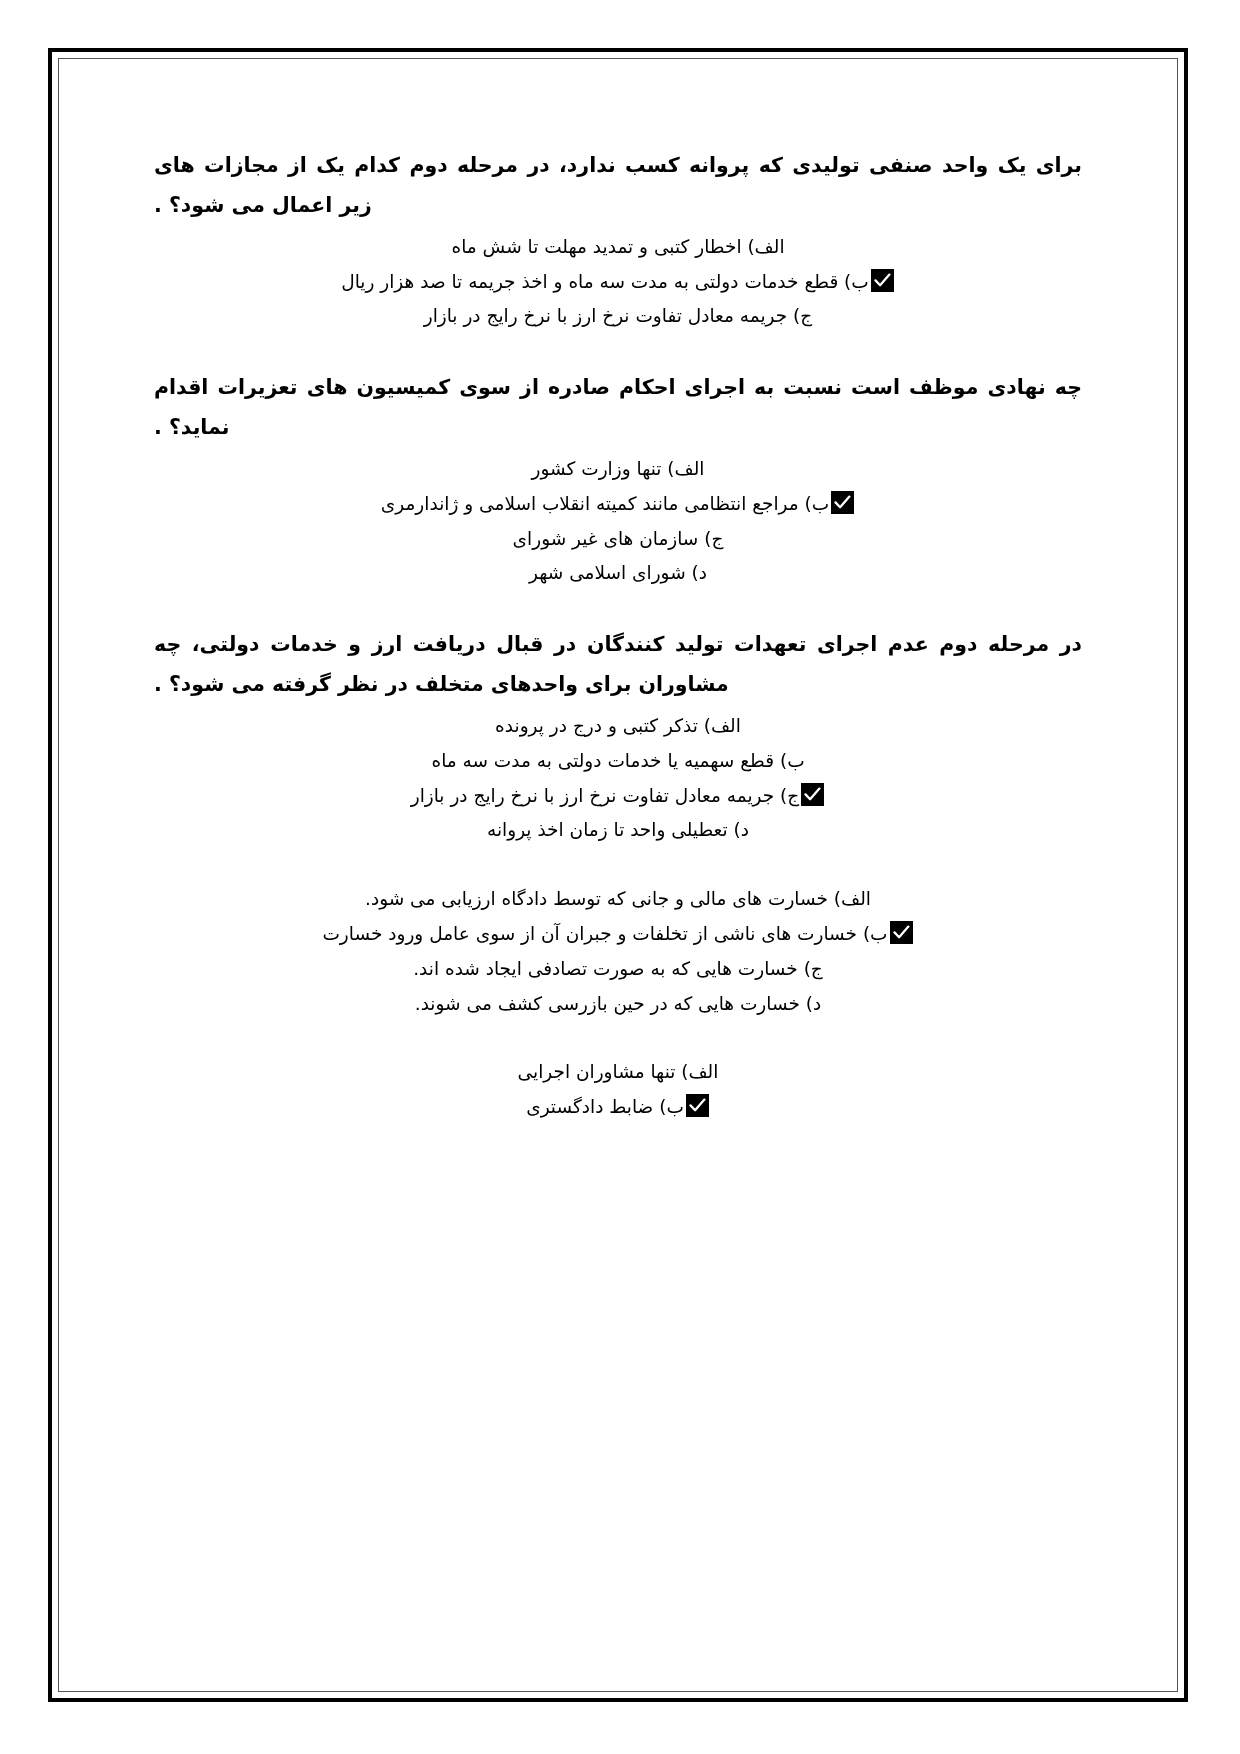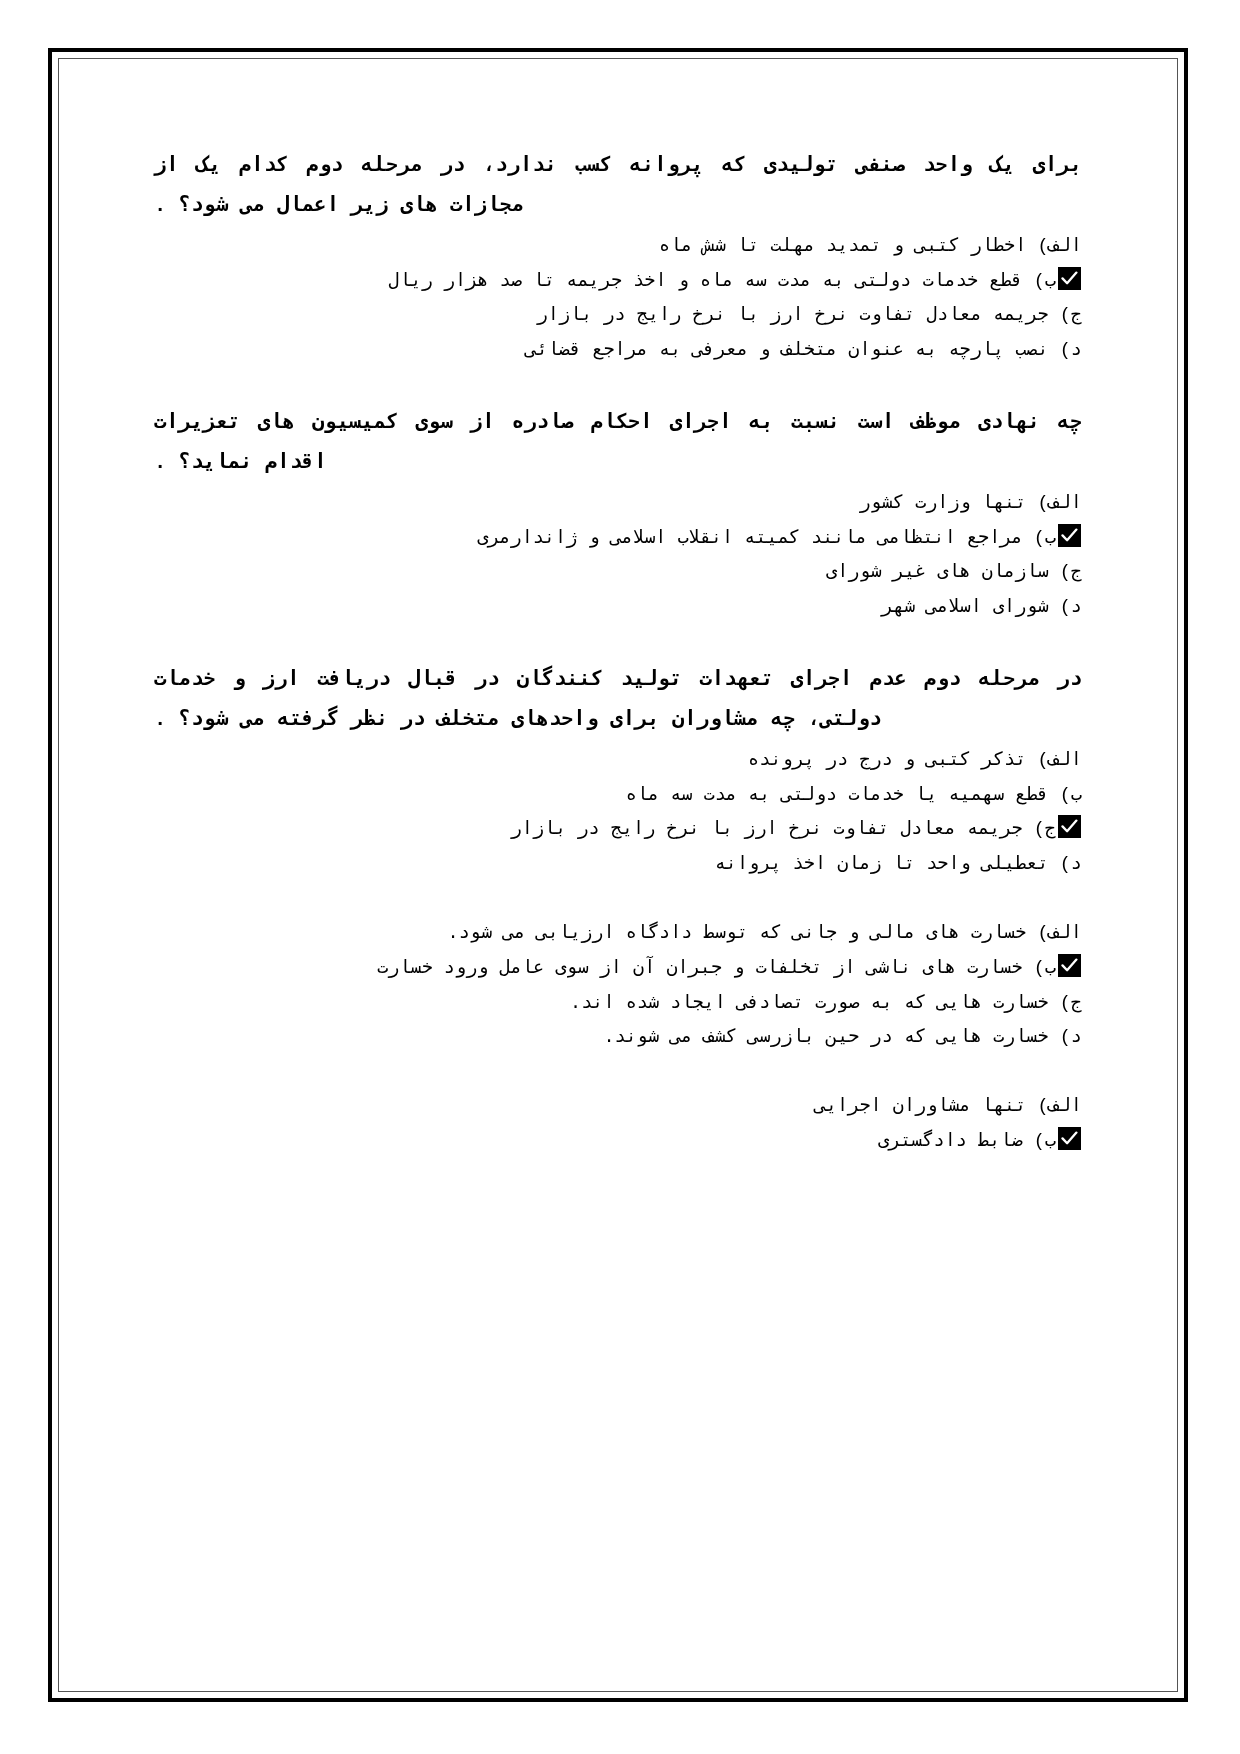--- a/index.html
+++ b/index.html
@@ -41,21 +41,20 @@
   .sheet {
     position: absolute;
     left: 62px;
     top: 62px;
     width: 1112px;
     height: 1626px;
     box-sizing: border-box;
     padding: 84px 92px 40px 92px;
     direction: rtl;
     text-align: right;
-    font-family: Liberation Mono, monospace;
   }
 
   .question-block {
     margin-bottom: 34px;
   }
   .question-block:last-child {
     margin-bottom: 0;
   }
 
   .question-text {
@@ -73,21 +72,21 @@
     list-style: none;
     margin: 0;
     padding: 0;
   }
 
   .option {
     font-weight: normal;
     font-size: 18.5px;
     line-height: 1.88;
     direction: rtl;
-    text-align: right;
+    text-align: center;
     white-space: nowrap;
     margin: 0;
   }
 
   .option-text {
     display: inline;
   }
 
   
   .check-box {
@@ -118,21 +117,20 @@
 <div class="sheet">
   <div id="questions-root">
       <div class="question-block">
         <p class="question-text">برای یک واحد صنفی تولیدی که پروانه کسب ندارد، در مرحله دوم کدام یک از مجازات های زیر اعمال می شود؟ .</p>
         <ul class="options">
           <li class="option"><span class="option-text">الف) اخطار کتبی و تمدید مهلت تا شش ماه</span></li>
           <li class="option"><span class="check-box"><svg viewBox="0 0 17 15" xmlns="http://www.w3.org/2000/svg" aria-hidden="true">
                 <path d="M1.5 7.4 L6.1 12.2 L15.4 1.6" fill="none" stroke="#ffffff" stroke-width="2.3" stroke-linecap="round" stroke-linejoin="round"></path>
               </svg></span><span class="option-text">ب) قطع خدمات دولتی به مدت سه ماه و اخذ جریمه تا صد هزار ریال</span></li>
           <li class="option"><span class="option-text">ج) جریمه معادل تفاوت نرخ ارز با نرخ رایج در بازار</span></li>
-          <li class="option"><span class="option-text">د) نصب پارچه به عنوان متخلف و معرفی به مراجع قضائی</span></li>
         </ul>
       </div>
       <div class="question-block">
         <p class="question-text">چه نهادی موظف است نسبت به اجرای احکام صادره از سوی کمیسیون های تعزیرات اقدام نماید؟ .</p>
         <ul class="options">
           <li class="option"><span class="option-text">الف) تنها وزارت کشور</span></li>
           <li class="option"><span class="check-box"><svg viewBox="0 0 17 15" xmlns="http://www.w3.org/2000/svg" aria-hidden="true">
                 <path d="M1.5 7.4 L6.1 12.2 L15.4 1.6" fill="none" stroke="#ffffff" stroke-width="2.3" stroke-linecap="round" stroke-linejoin="round"></path>
               </svg></span><span class="option-text">ب) مراجع انتظامی مانند کمیته انقلاب اسلامی و ژاندارمری</span></li>
           <li class="option"><span class="option-text">ج) سازمان های غیر شورای</span></li>

